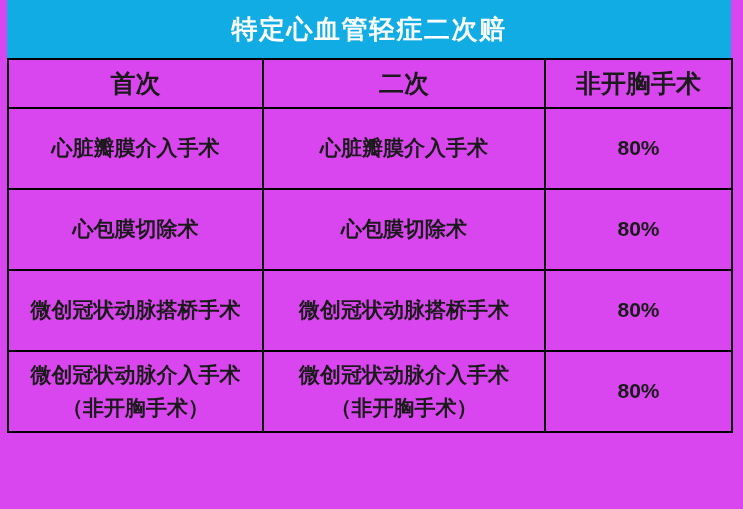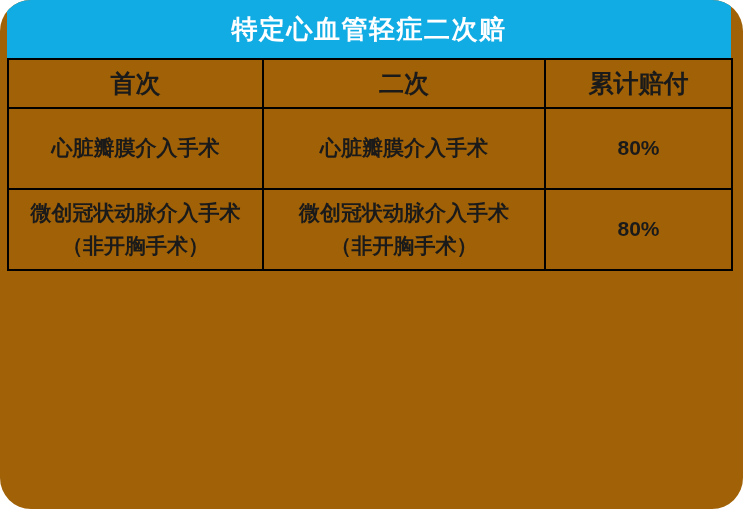--- a/index.html
+++ b/index.html
@@ -5,23 +5,22 @@
   html, body {
     margin: 0;
     padding: 0;
     background: #ffffff;
     font-family: "Liberation Sans", "DejaVu Sans", sans-serif;
   }
   .canvas {
     position: relative;
     width: 743px;
     height: 509px;
-    background: #a16207;
+    background: #d946ef;
     overflow: hidden;
-    border-radius: 31px;
   }
   .content {
     position: absolute;
     left: 7px;
     top: 0;
     width: 724px;
   }
   .banner {
     width: 100%;
     height: 58px;
@@ -83,27 +82,37 @@
     <table class="benefit">
       <colgroup>
         <col class="c1">
           <col class="c2">
           <col class="c3">
       </colgroup>
       <thead>
         <tr>
           <th>首次</th>
           <th>二次</th>
-          <th>累计赔付</th>
+          <th>非开胸手术</th>
         </tr>
       </thead>
       <tbody>
         <tr>
           <td>心脏瓣膜介入手术</td>
           <td>心脏瓣膜介入手术</td>
+          <td class="payout">80%</td>
+        </tr>
+        <tr>
+          <td>心包膜切除术</td>
+          <td>心包膜切除术</td>
+          <td class="payout">80%</td>
+        </tr>
+        <tr>
+          <td>微创冠状动脉搭桥手术</td>
+          <td>微创冠状动脉搭桥手术</td>
           <td class="payout">80%</td>
         </tr>
         <tr>
           <td>微创冠状动脉介入手术（非开胸手术）</td>
           <td>微创冠状动脉介入手术（非开胸手术）</td>
           <td class="payout">80%</td>
         </tr>
       </tbody>
     </table>
 

